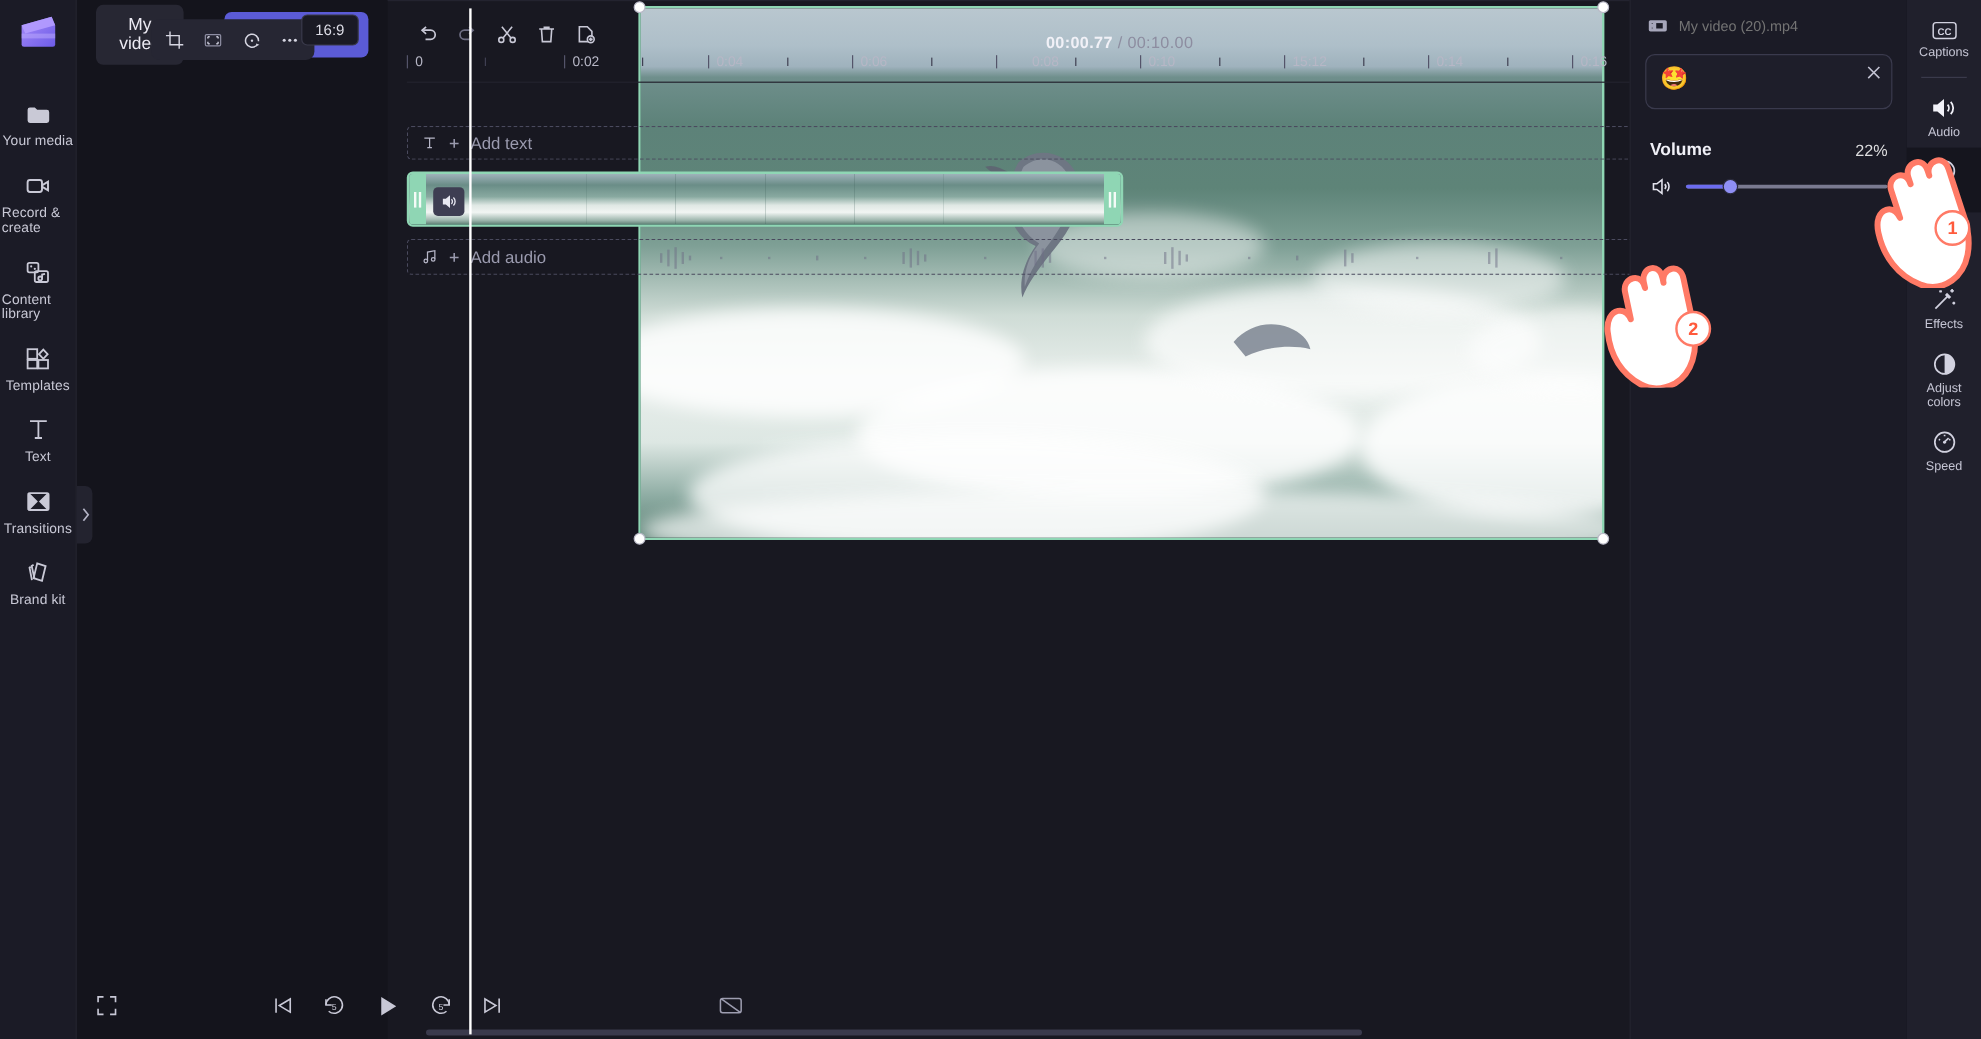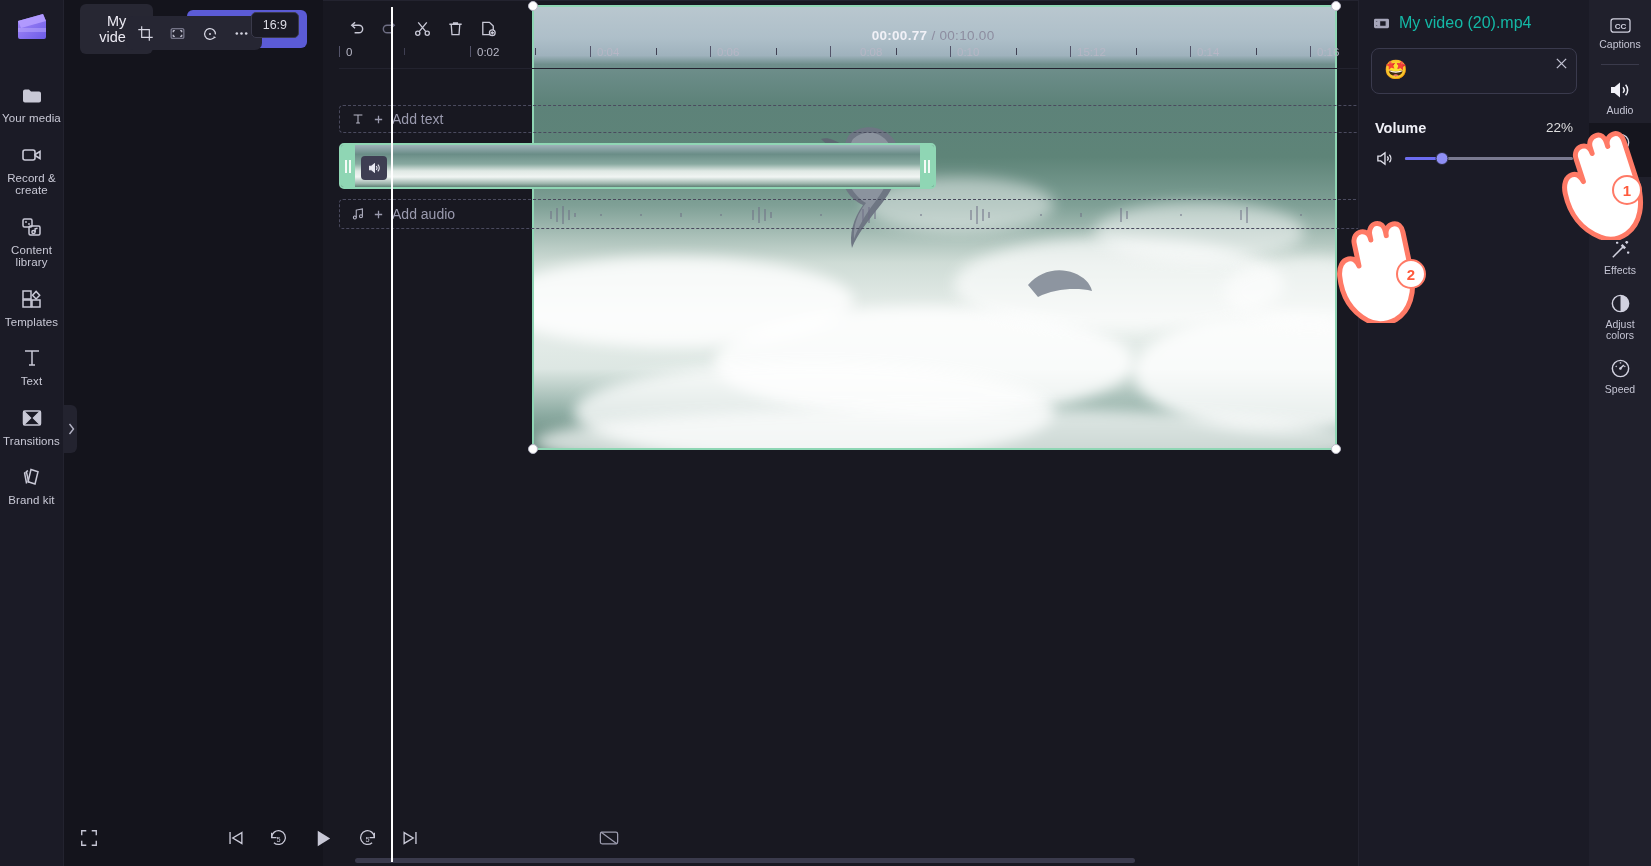--- a/index.html
+++ b/index.html
@@ -21,21 +21,21 @@
     position: relative; z-index: 5;
   }
   .logo { width: 34px; height: 34px; margin-bottom: 30px; position: relative; }
   .rail-item {
     width: 64px; display: flex; flex-direction: column;
     align-items: center; justify-content: flex-start;
     padding: 9px 2px 9px; cursor: pointer; gap: 5px;
   }
   .rail-ico { width: 24px; height: 24px; display: block; }
   .rail-label {
-    font-size: 11.5px; color: #c9c9d6; text-align: center;
+    font-size: 11.5px; color: #c9c9d6; text-align: left;
     line-height: 12.5px; letter-spacing: .1px;
   }
 
   
   .center { flex: 1 1 auto; display: flex; flex-direction: row; min-width: 0; position: relative; }
 
   .topbar {
     height: 58px; flex: 0 0 58px; display: flex; align-items: center;
     padding: 0 16px; position: relative;
   }
@@ -193,31 +193,31 @@
     position: absolute; left: 16px; bottom: 3px; height: 5px; width: 780px;
     background: #3a3a4c; border-radius: 3px;
   }
 
   
   .right-panel {
     width: 231px; flex: 0 0 231px; background: #1b1b26;
     border-left: 1px solid #23232f; padding: 14px 0 0; position: relative;
   }
   .rp-file { display: flex; align-items: center; gap: 9px; padding: 0 14px 16px; }
-  .rp-file-name { font-size: 16px; color: #14b8a6; }
+  .rp-file-name { font-size: 12px; color: #737373; }
   .tip-card {
     margin: 0 12px; border: 1px solid #3a3a4d; border-radius: 8px;
     padding: 11px 12px 13px; display: flex; gap: 9px; position: relative;
     background: #1e1e2a;
   }
   .tip-emoji { font-size: 19px; line-height: 20px; }
   .tip-text { font-size: 13px; line-height: 17.5px; color: #d4d4e0; padding-right: 14px; }
   .tip-close { position: absolute; right: 8px; top: 8px; cursor: pointer; }
   .vol-row {
-    display: flex; justify-content: space-between;
+    display: flex; align-items: center; justify-content: space-between;
     padding: 26px 16px 0;
   }
   .vol-label { font-size: 14.5px; font-weight: bold; color: #f0f0f7; }
   .vol-pct { font-size: 13.5px; color: #dededf; }
   .slider-row { display: flex; align-items: center; gap: 11px; padding: 14px 16px 0; }
   .slider-track {
     flex: 1 1 auto; height: 3px; background: #7a7a90; border-radius: 2px;
     position: relative; cursor: pointer;
   }
   .slider-fill { position: absolute; left: 0; top: 0; bottom: 0; background: #6c6cf0; border-radius: 2px; }

